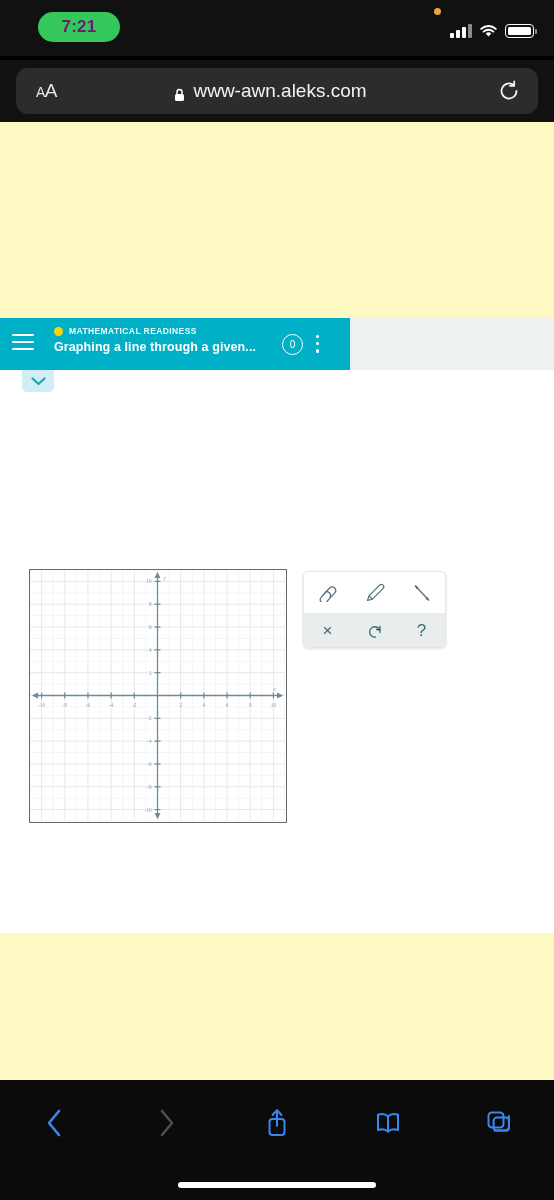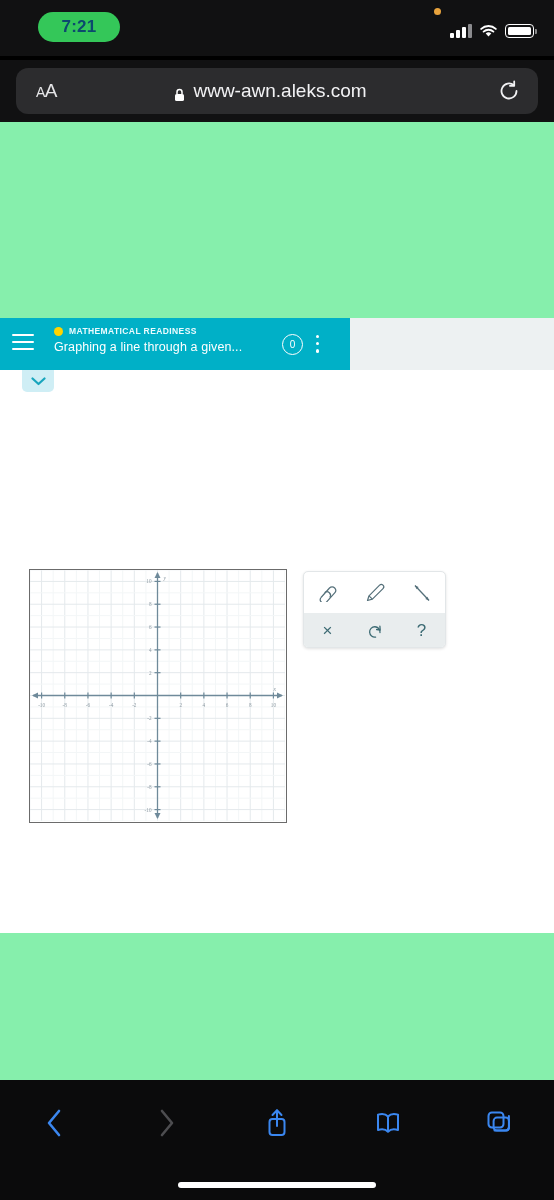--- a/index.html
+++ b/index.html
@@ -12,21 +12,21 @@
   .phone { position: relative; width: 554px; height: 1200px; background: #000; }
 
   
   .statusbar {
     position: absolute; top: 0; left: 0; width: 554px; height: 56px;
     background: #111112;
   }
   .time-pill {
     position: absolute; left: 38px; top: 12px;
     width: 82px; height: 30px; border-radius: 15px;
-    background: #34c759; color: #0c4a6e;
+    background: #34c759; color: #701a75;
     font-size: 17px; font-weight: bold;
     display: flex; align-items: center; justify-content: center;
     letter-spacing: .2px;
   }
   .mic-dot {
     position: absolute; left: 434px; top: 8px;
     width: 7px; height: 7px; border-radius: 50%; background: #e8a33d;
   }
   .status-right {
     position: absolute; right: 20px; top: 18px;
@@ -67,21 +67,21 @@
     flex: 1; display: flex; align-items: flex-end; justify-content: center; gap: 8px;
     margin-left: -14px;
   }
   .lock { width: 11px; height: 14px; position: relative; }
   .url-text { color: #f2f2f4; font-size: 19px; }
   .reload { margin-right: 18px; width: 22px; height: 22px; }
 
   
   .page {
     position: absolute; top: 122px; left: 0; width: 554px; height: 976px;
-    background: #86efac; overflow: hidden;
+    background: #fef9c3; overflow: hidden;
   }
   .page-white {
     position: absolute; top: 196px; left: 0; width: 554px; height: 615px;
     background: #ffffff;
   }
   .gray-strip-top {
     position: absolute; top: 196px; left: 350px; width: 204px; height: 52px;
     background: #edf1f2;
   }
 
@@ -99,21 +99,21 @@
   .hamburger i:nth-child(1) { top: 0; }
   .hamburger i:nth-child(2) { top: 7px; }
   .hamburger i:nth-child(3) { top: 14px; }
   .hdr-texts { position: absolute; left: 54px; top: 8px; }
   .hdr-kicker { display: flex; align-items: center; gap: 6px; }
   .yellow-dot { width: 9px; height: 9px; border-radius: 50%; background: #ffd400; flex: none; }
   .hdr-kicker span.lbl {
     color: #eafbfe; font-size: 8.5px; font-weight: bold; letter-spacing: .4px;
   }
   .hdr-title {
-    color: #ffffff; font-size: 12.5px; font-weight: normal; margin-top: 4px; letter-spacing: .1px;
+    color: #ffffff; font-size: 12.5px; font-weight: bold; margin-top: 4px; letter-spacing: .1px;
   }
   .counter {
     position: absolute; left: 282px; top: 16px;
     width: 21px; height: 21px; border-radius: 50%; border: 1.6px solid #fff;
     color: #fff; font-size: 10px; display: flex; align-items: center; justify-content: center;
   }
   .kebab { position: absolute; left: 316px; top: 17px; width: 4px; height: 19px; }
   .kebab i { display: block; width: 3.2px; height: 3.2px; border-radius: 50%; background: #fff; margin-bottom: 4px; }
   .chevron-tab {
     position: absolute; top: 248px; left: 22px; width: 32px; height: 22px;

